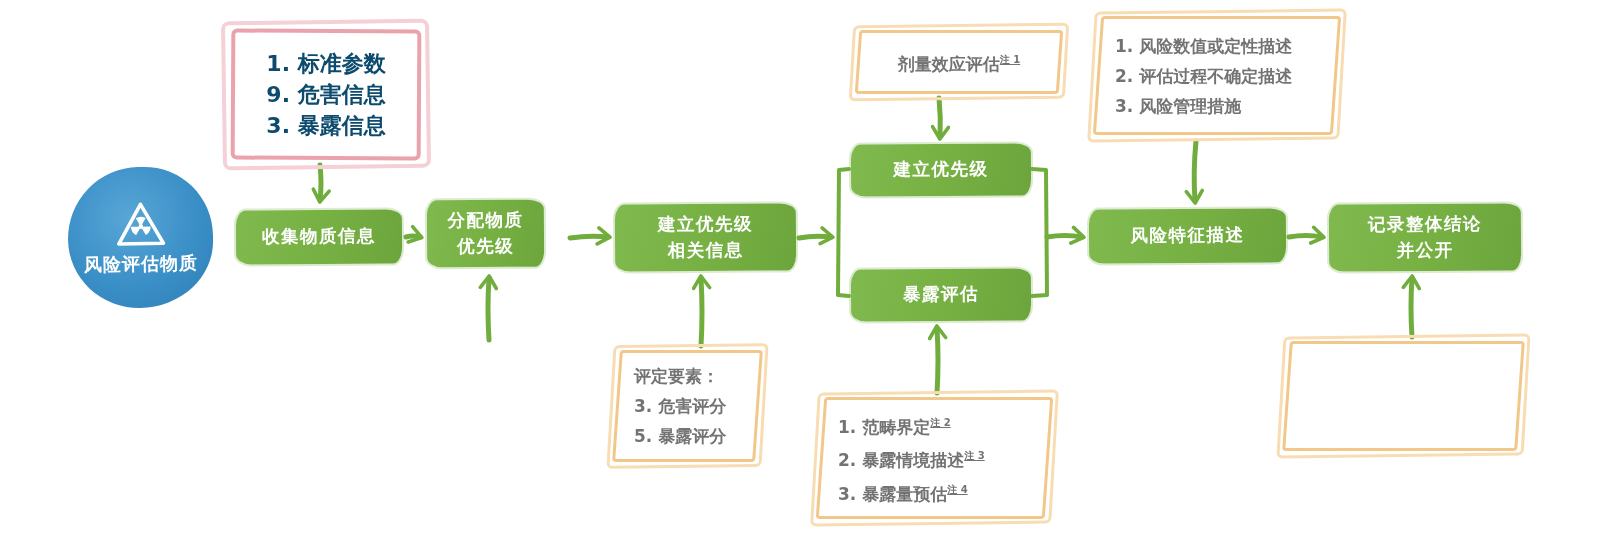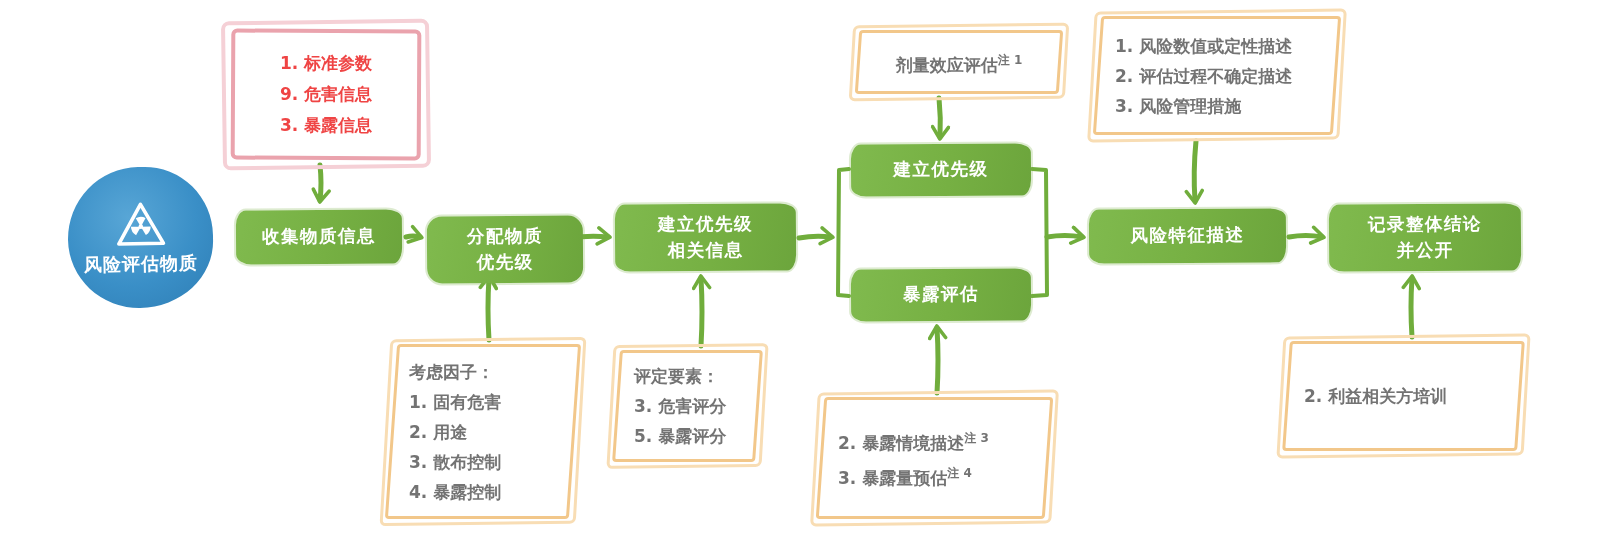--- a/index.html
+++ b/index.html
@@ -40,36 +40,36 @@
     border:3px solid #f2c78a;border-radius:4px;transform:skewX(-4deg);
   }
   .obox::after{
     content:"";position:absolute;inset:-6px;z-index:-2;pointer-events:none;
     border:3px solid #f8ddb4;border-radius:6px;transform:skewX(-4deg) rotate(-.7deg);
   }
   .obox ul{list-style:none;margin:0;padding:0;}
   .obox li, .obox .note-line, .obox .note-title{
     font-size:17px;font-weight:600;line-height:30px;color:#737373;white-space:nowrap;
   }
-  .obox sup{font-size:12px;font-weight:600;vertical-align:super;}
+  .obox sup{font-size:10px;font-weight:600;vertical-align:super;text-decoration:underline;}
   .center-v{display:flex;align-items:center;}
   .center-vh{display:flex;align-items:center;justify-content:center;}
 
   
   .pbox{position:absolute;z-index:0;display:flex;align-items:center;justify-content:center;}
   .pbox::before{
     content:"";position:absolute;inset:0;z-index:-1;background:#fff;
     border:4px solid #eaa3ad;border-radius:6px;transform:rotate(.3deg);
   }
   .pbox::after{
     content:"";position:absolute;inset:-9px;z-index:-2;pointer-events:none;
     border:4px solid #f5d0d6;border-radius:8px;transform:rotate(-.8deg);
   }
   .pbox ul{list-style:none;margin:0;padding:0;}
-  .pbox li{font-size:17px;font-weight:600;line-height:31px;color:#ef4444;white-space:nowrap;}
+  .pbox li{font-size:22px;font-weight:600;line-height:31px;color:#0c4a6e;white-space:nowrap;}
 </style>
 </head>
 <body>
 
 <div id="diagram">
 
   <svg id="arrows" width="1598" height="545" viewBox="0 0 1598 545">
     <defs>
       <marker id="ah" viewBox="0 0 10 10" refX="6.5" refY="5" markerWidth="4" markerHeight="4" orient="auto">
         <path d="M1.5,1 L7.5,5 L1.5,9" fill="none" stroke="#70ad3c" stroke-width="1.8" stroke-linecap="round" stroke-linejoin="round"></path>
@@ -112,21 +112,21 @@
     <ul>
       <li>1. 标准参数</li>
       <li>9. 危害信息</li>
       <li>3. 暴露信息</li>
     </ul>
   </div>
 
   <div class="gbox" style="left:236px;top:210px;width:166px;height:54px;">
     <span>收集物质信息</span>
   </div>
-  <div class="gbox" style="left:427px;top:216px;width:156px;height:67px;border-radius:15px;">
+  <div class="gbox" style="left:427px;top:200px;width:117px;height:67px;">
     <span>分配物质
 优先级</span>
   </div>
   <div class="gbox" style="left:615px;top:204px;width:181px;height:67px;">
     <span>建立优先级
 相关信息</span>
   </div>
   <div class="gbox" style="left:851px;top:144px;width:180px;height:52px;">
     <span>建立优先级</span>
   </div>
@@ -146,48 +146,37 @@
   </div>
 
   <div class="obox center-v" style="left:1097px;top:16px;width:240px;height:119px;box-sizing:border-box;">
     <ul>
       <li>1. 风险数值或定性描述</li>
       <li>2. 评估过程不确定描述</li>
       <li>3. 风险管理措施</li>
     </ul>
   </div>
 
-  <div class="obox center-v" style="left:391px;top:344px;width:184px;height:175px;box-sizing:border-box;">
-    <div>
-      <div class="note-title">考虑因子：</div>
-      <ul>
-        <li>1. 固有危害</li>
-        <li>2. 用途</li>
-        <li>3. 散布控制</li>
-        <li>4. 暴露控制</li>
-      </ul>
-    </div>
-  </div>
 
   <div class="obox center-v" style="left:616px;top:350px;width:143px;height:112px;box-sizing:border-box;">
     <div>
       <div class="note-title">评定要素：</div>
       <ul>
         <li>3. 危害评分</li>
         <li>5. 暴露评分</li>
       </ul>
     </div>
   </div>
 
   <div class="obox center-v" style="left:820px;top:397px;width:229px;height:122px;box-sizing:border-box;">
     <ul>
+      <li><span>1. 范畴界定</span><sup>注 2</sup></li>
       <li><span>2. 暴露情境描述</span><sup>注 3</sup></li>
       <li><span>3. 暴露量预估</span><sup>注 4</sup></li>
     </ul>
   </div>
 
   <div class="obox center-v" style="left:1286px;top:341px;width:235px;height:110px;box-sizing:border-box;">
     <ul>
-      <li>2. 利益相关方培训</li>
     </ul>
   </div>
 
 </div>
 
 </body></html>

